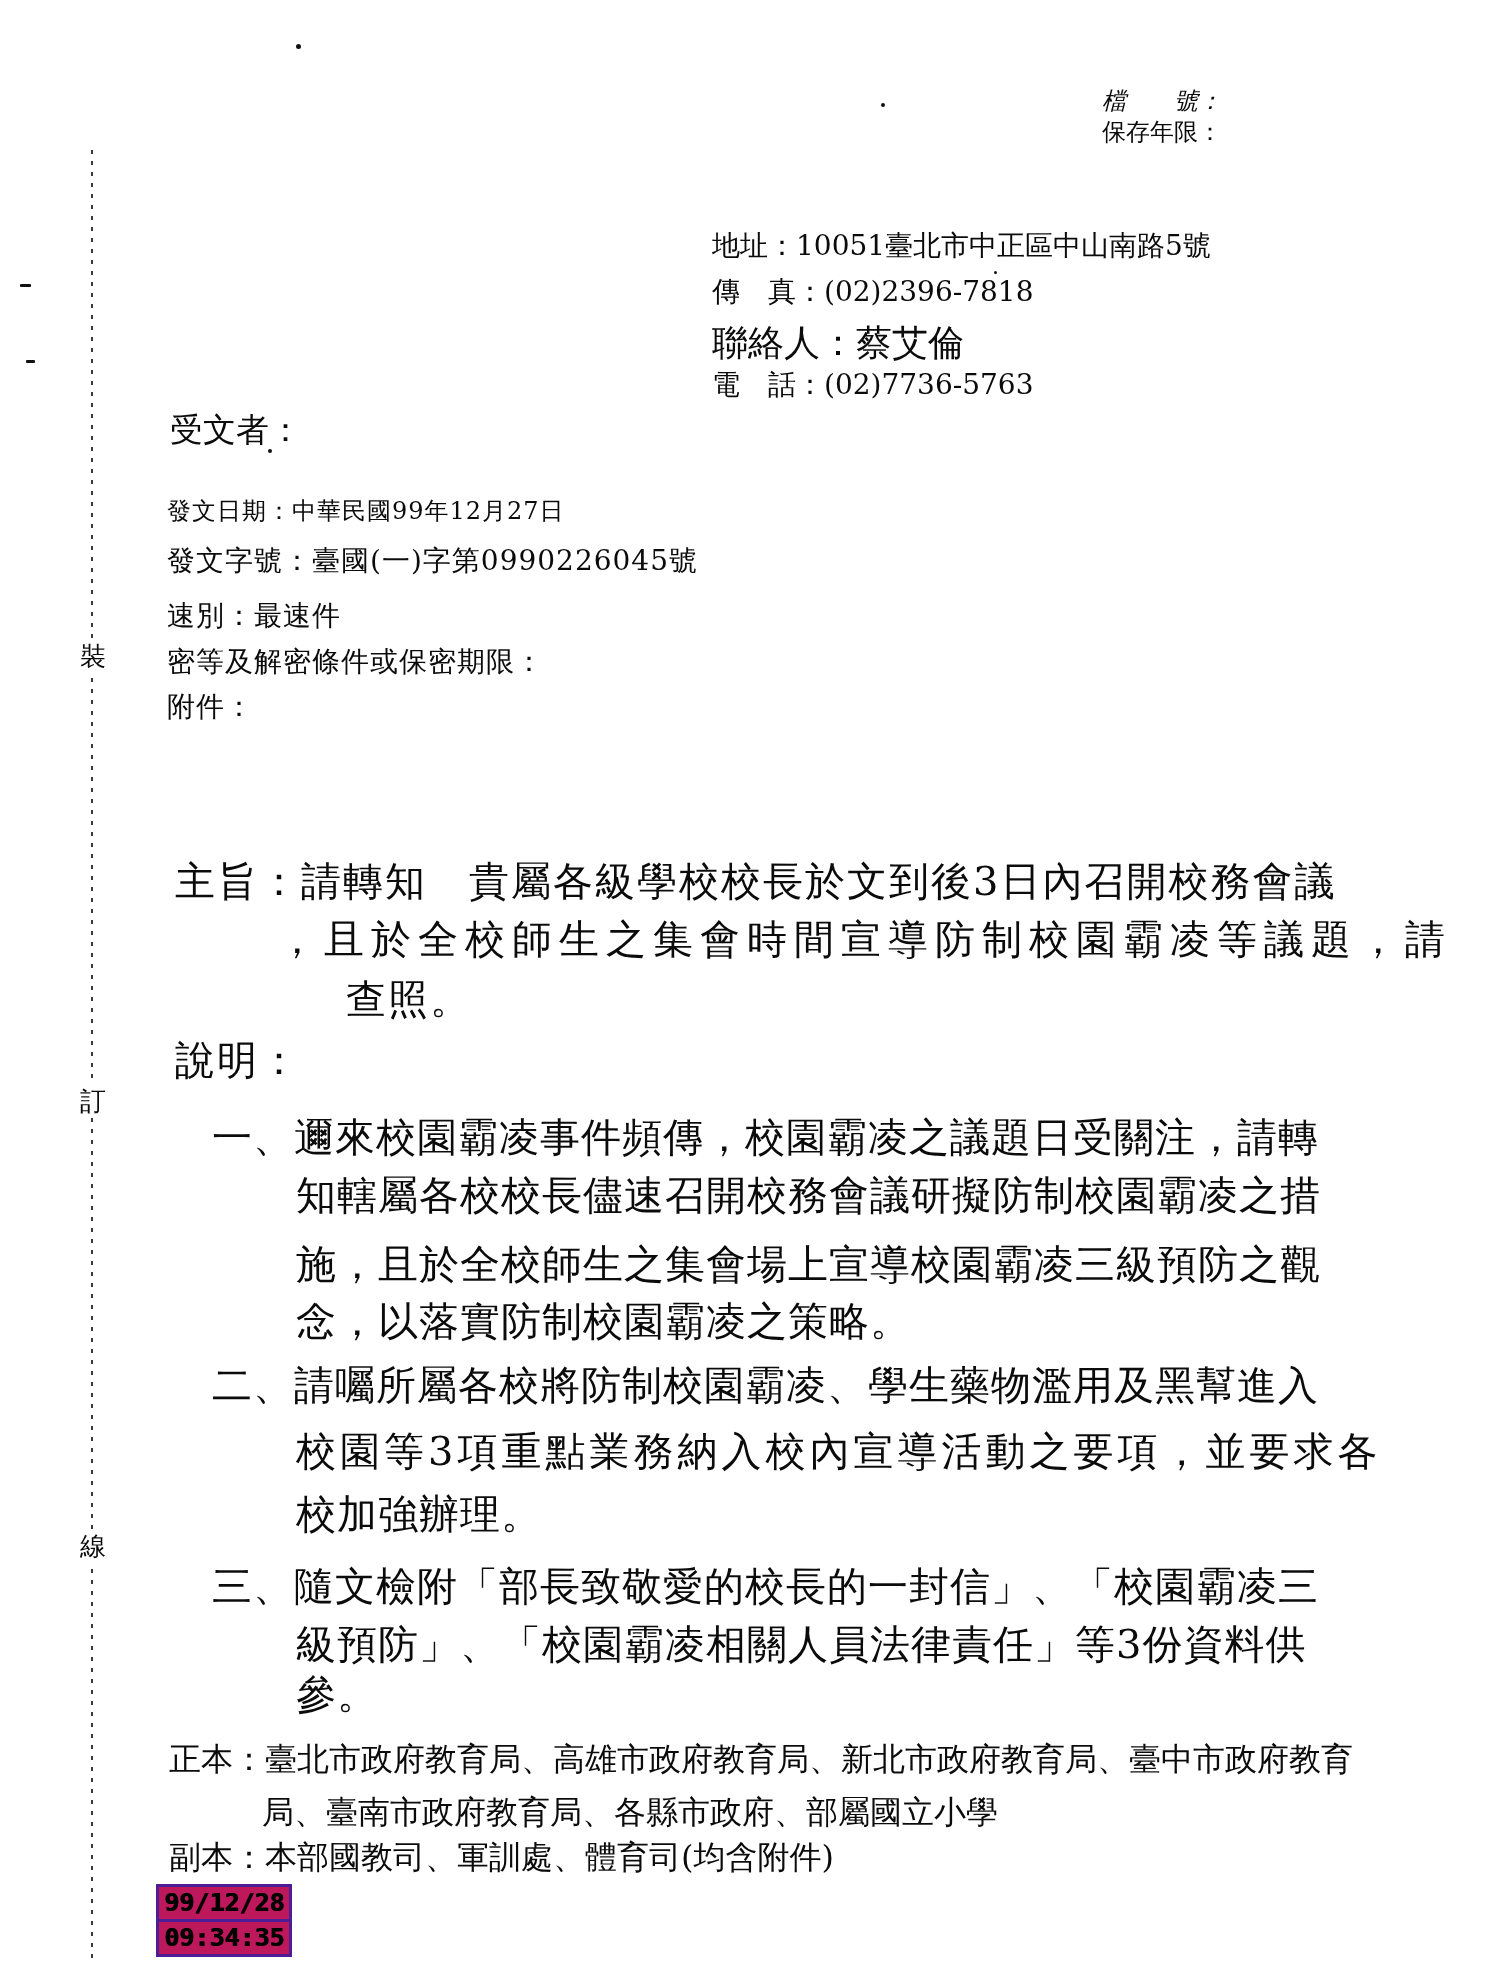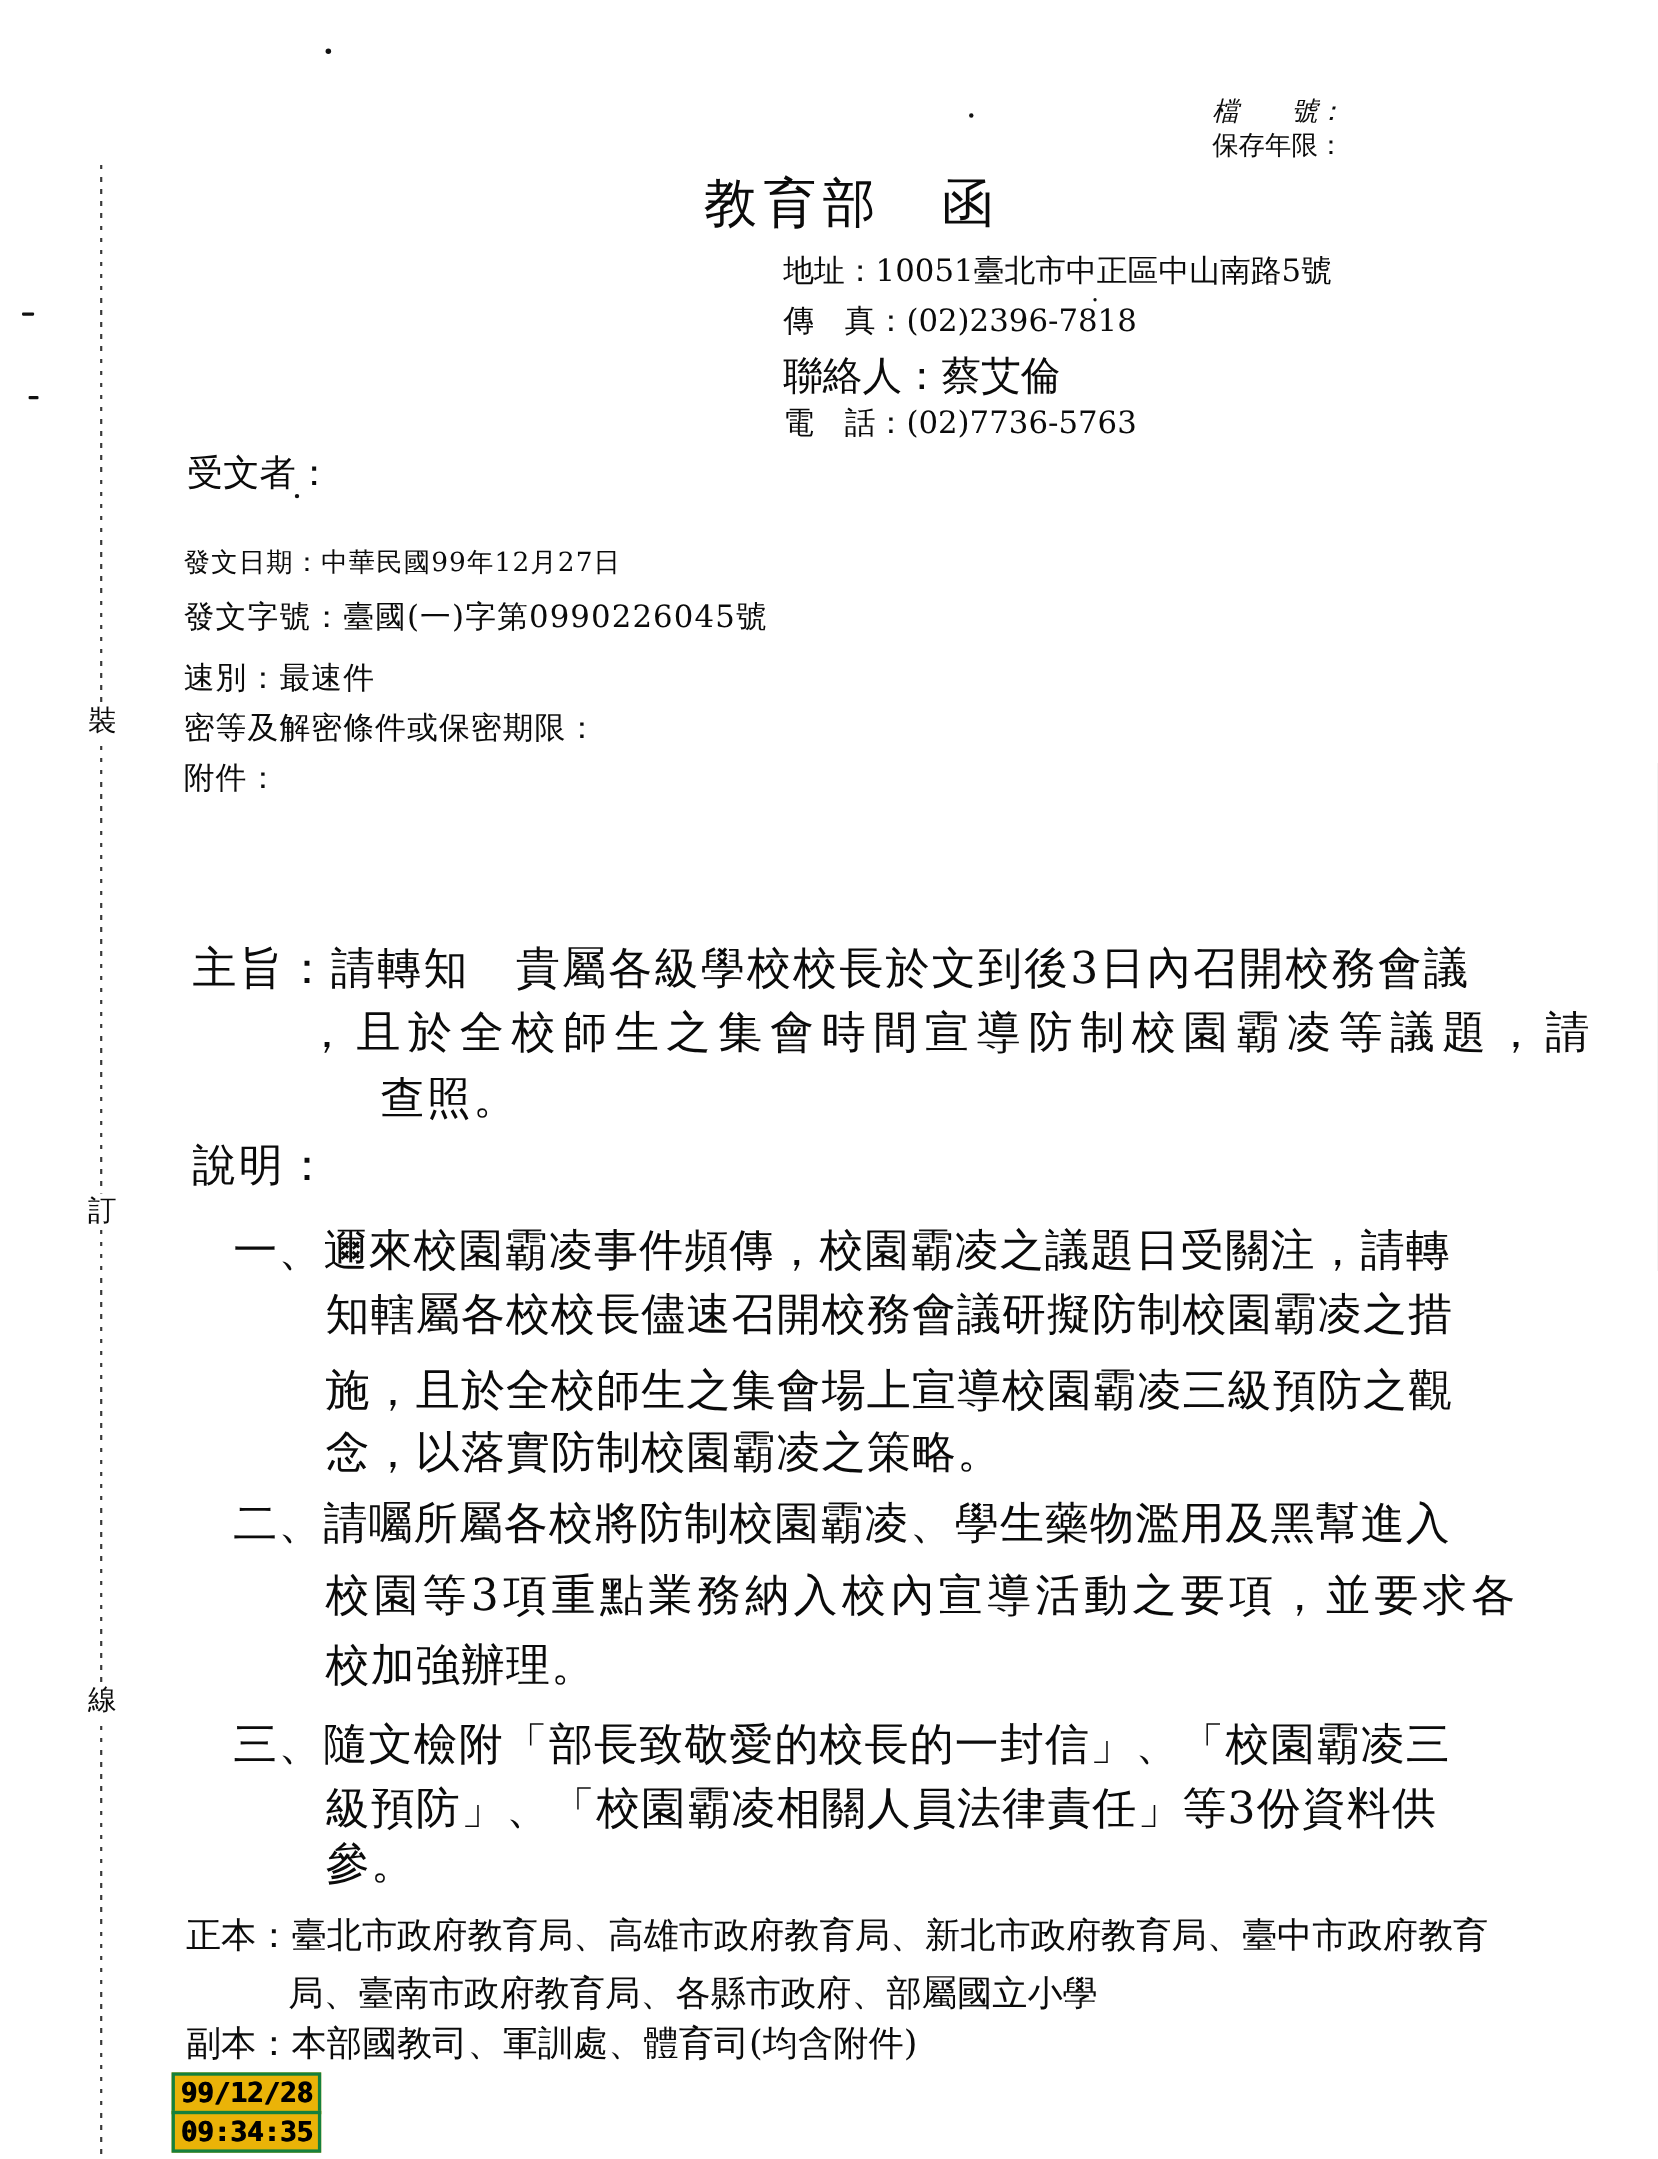--- a/index.html
+++ b/index.html
@@ -20,41 +20,40 @@
   .binding-char{
     position:absolute;left:79px;width:28px;text-align:center;
     font-size:26px;background:#fff;padding:3px 0;line-height:1;
   }
   .stamp{
     position:absolute;left:156px;top:1884px;
     font-family:"DejaVu Sans Mono","Liberation Mono",monospace;
     font-weight:bold;font-size:25px;color:#000;
   }
   .stamp-cell{
-    border:3px solid #15803d;padding:1px 5px;line-height:30px;
-    text-shadow:1px 0 0 #000;letter-spacing:0px;background:#eab308;
+    border:3px solid #4c1d95;padding:1px 5px;line-height:30px;
+    text-shadow:1px 0 0 #000;letter-spacing:0px;background:#be185d;
   }
   .stamp-cell.time{margin-top:-3px;}
   .noise{position:absolute;background:#111;border-radius:50%;}
   .noise.dash{border-radius:1px;}
 </style>
 </head>
 <body>
 
 <div class="page">
 
   <div class="binding-line"></div>
   <div class="binding-char" style="top:640px">裝</div>
   <div class="binding-char" style="top:1085px">訂</div>
   <div class="binding-char" style="top:1530px">線</div>
 
   <div class="line" style="left:1102px;top:88px;font-size:24px;font-style:italic;">檔　　號：</div>
   <div class="line" style="left:1102px;top:119px;font-size:24px;">保存年限：</div>
 
-  <div class="line" style="left:640px;top:158px;font-size:48px;letter-spacing:6px;">教育部　函</div>
   <div class="line" style="left:712px;top:230px;font-size:28px;">地址：10051臺北市中正區中山南路5號</div>
   <div class="line" style="left:712px;top:276px;font-size:28px;">傳　真：(02)2396-7818</div>
   <div class="line" style="left:712px;top:322px;font-size:36px;">聯絡人：蔡艾倫</div>
   <div class="line" style="left:712px;top:369px;font-size:28px;">電　話：(02)7736-5763</div>
 
   <div class="line" style="left:170px;top:411px;font-size:33px;">受文者：</div>
 
   <div class="line" style="left:167px;top:498px;font-size:24px;letter-spacing:1px;">發文日期：中華民國99年12月27日</div>
   <div class="line" style="left:167px;top:545px;font-size:28px;letter-spacing:1px;">發文字號：臺國(一)字第0990226045號</div>
   <div class="line" style="left:167px;top:600px;font-size:28px;letter-spacing:1px;">速別：最速件</div>

